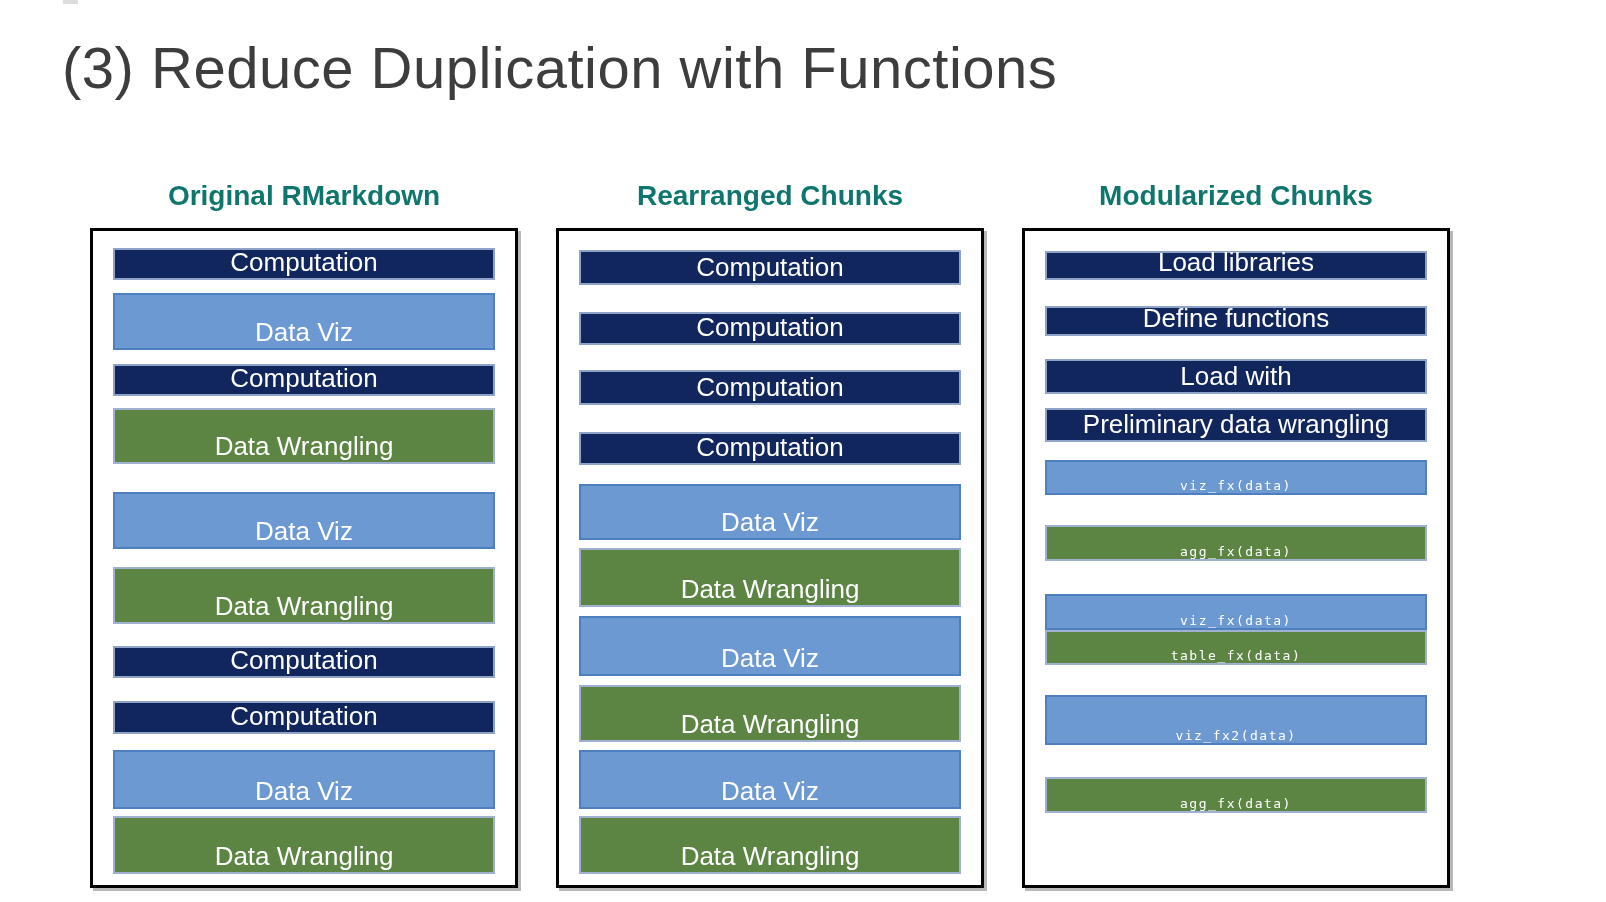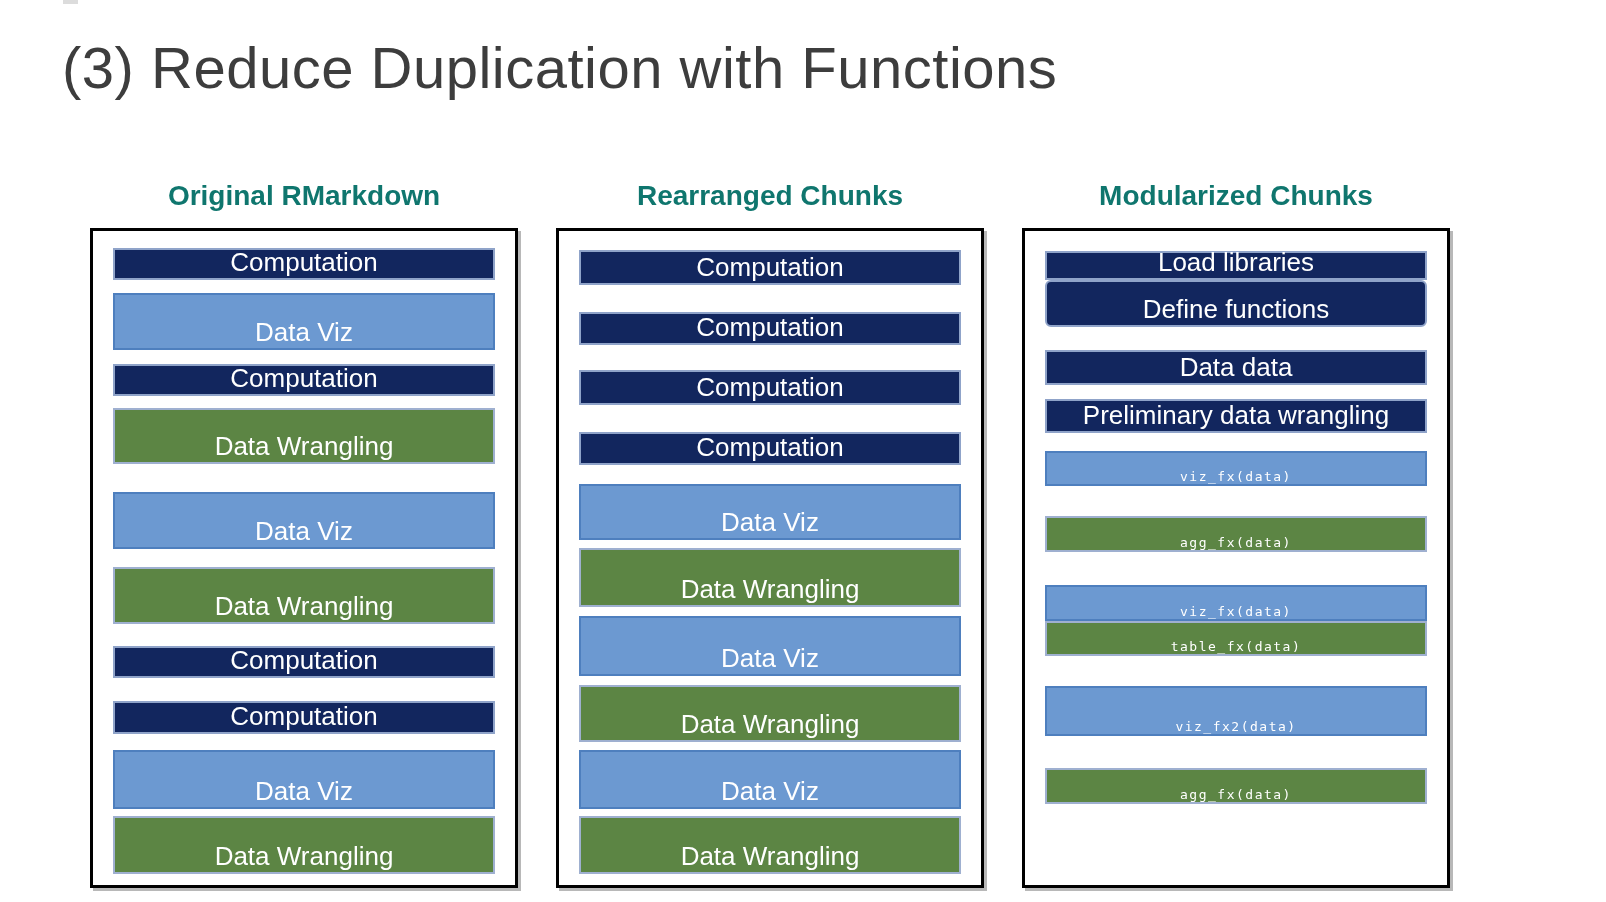--- a/index.html
+++ b/index.html
@@ -130,25 +130,25 @@
     <span>Data Wrangling</span>
   </div>
       </div>
   </div>
     <div class="column" style="left: 1022px;">
     <div class="col-header">Modularized Chunks</div>
     <div class="chunk-box">
         <div class="block navy" style="height: 29px; margin-top: 20px;">
     <span>Load libraries</span>
   </div>
-        <div class="block navy" style="height: 47px;  border-radius: 6px;">
+        <div class="block navy" style="height: 30px; margin-top: 26px;">
     <span>Define functions</span>
   </div>
         <div class="block navy" style="height: 35px; margin-top: 23px;">
-    <span>Data data</span>
+    <span>Load with</span>
   </div>
         <div class="block navy" style="height: 34px; margin-top: 14px;">
     <span>Preliminary data wrangling</span>
   </div>
         <div class="block blue mono" style="height: 35px; margin-top: 18px;">
     <span>viz_fx(data)</span>
   </div>
         <div class="block green mono" style="height: 36px; margin-top: 30px;">
     <span>agg_fx(data)</span>
   </div>

